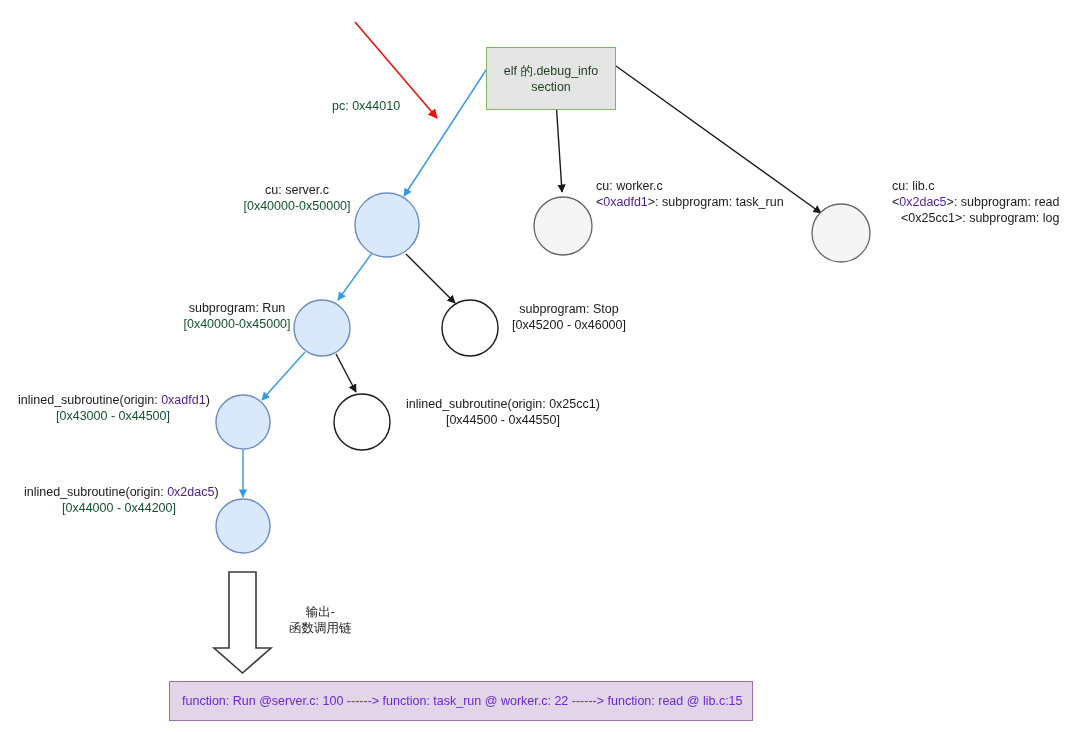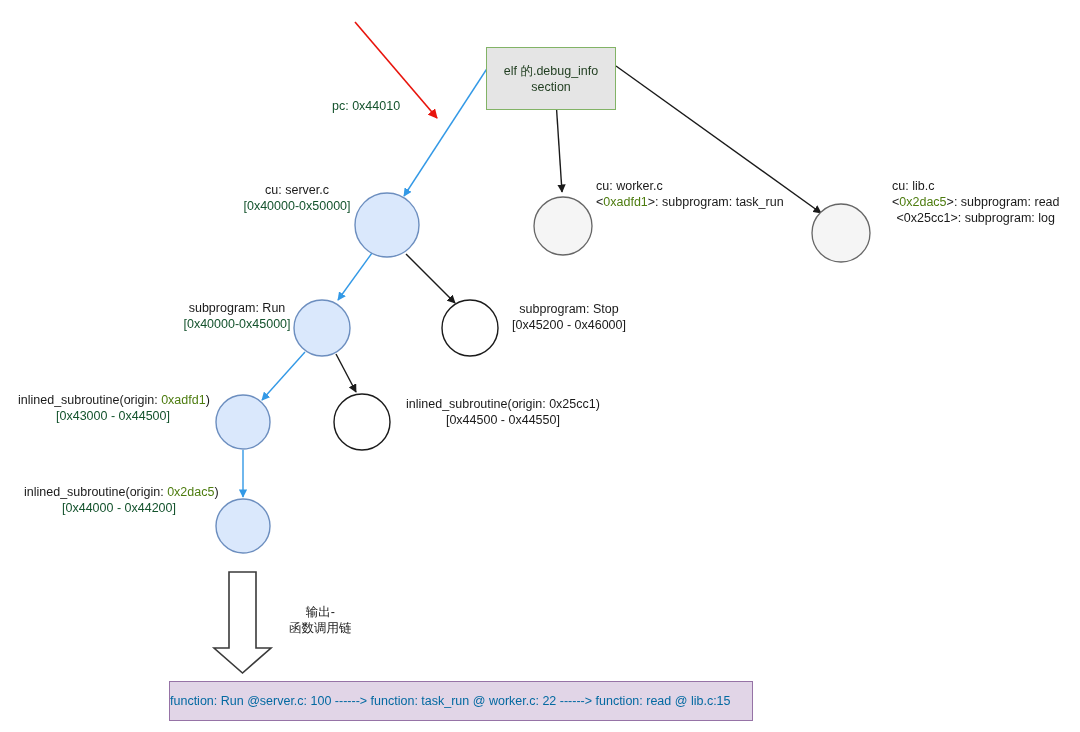--- a/index.html
+++ b/index.html
@@ -24,21 +24,21 @@
   }
   .label {
     position: absolute;
     font-size: 12.5px;
     line-height: 16px;
     white-space: nowrap;
     color: #1a1a1a;
   }
   .label.center { text-align: center; }
   .red  { color: #14532d; }
-  .green{ color: #4d7c0f; }
+  .green{ color: #4c1d95; }
 
   .node-box {
     position: absolute;
     box-sizing: border-box;
     display: flex;
     align-items: center;
     justify-content: center;
     text-align: center;
     font-size: 12.5px;
     line-height: 16px;
@@ -49,22 +49,23 @@
     background: #e5e5e5;
     border: 1px solid #82b366;
     color: #1f3d1f;
     margin-top: 41px;
   }
   #callchain-box {
     left: 169px; top: 681px;
     width: 584px; height: 40px;
     background: #e1d5e7;
     border: 1px solid #9673a6;
-    color: #0369a1;
+    color: #6d28d9;
     justify-content: flex-start;
+    padding-left: 12px;
     font-size: 12.5px;
   }
 
   
   #pc-label           { left: 332px; top: 98px; }
   #cu-server-label    { left: 222px; top: 182px; width: 150px; }
   #cu-worker-label    { left: 596px; top: 178px; }
   #cu-lib-label       { left: 892px; top: 178px; }
   #sub-run-label      { left: 172px; top: 300px; width: 130px; }
   #sub-stop-label     { left: 512px; top: 301px; }
@@ -147,21 +148,21 @@
   <div>
     <span>&lt;</span><span class="green">0xadfd1</span><span>&gt;: subprogram: task_run</span>
   </div>
 </div>
 
 <div class="label" id="cu-lib-label">
   <div style="text-align:left">cu: lib.c</div>
   <div>
     <span>&lt;</span><span class="green">0x2dac5</span><span>&gt;: subprogram: read</span>
   </div>
-  <div style="text-align:center">&lt;0x25cc1&gt;: subprogram: log</div>
+  <div style="text-align:right">&lt;0x25cc1&gt;: subprogram: log</div>
 </div>
 
 <div class="label center" id="sub-run-label">
   <div>subprogram: Run</div>
   <div class="red">[0x40000-0x45000]</div>
 </div>
 
 <div class="label center" id="sub-stop-label">
   <div>subprogram: Stop</div>
   <div>[0x45200 - 0x46000]</div>

